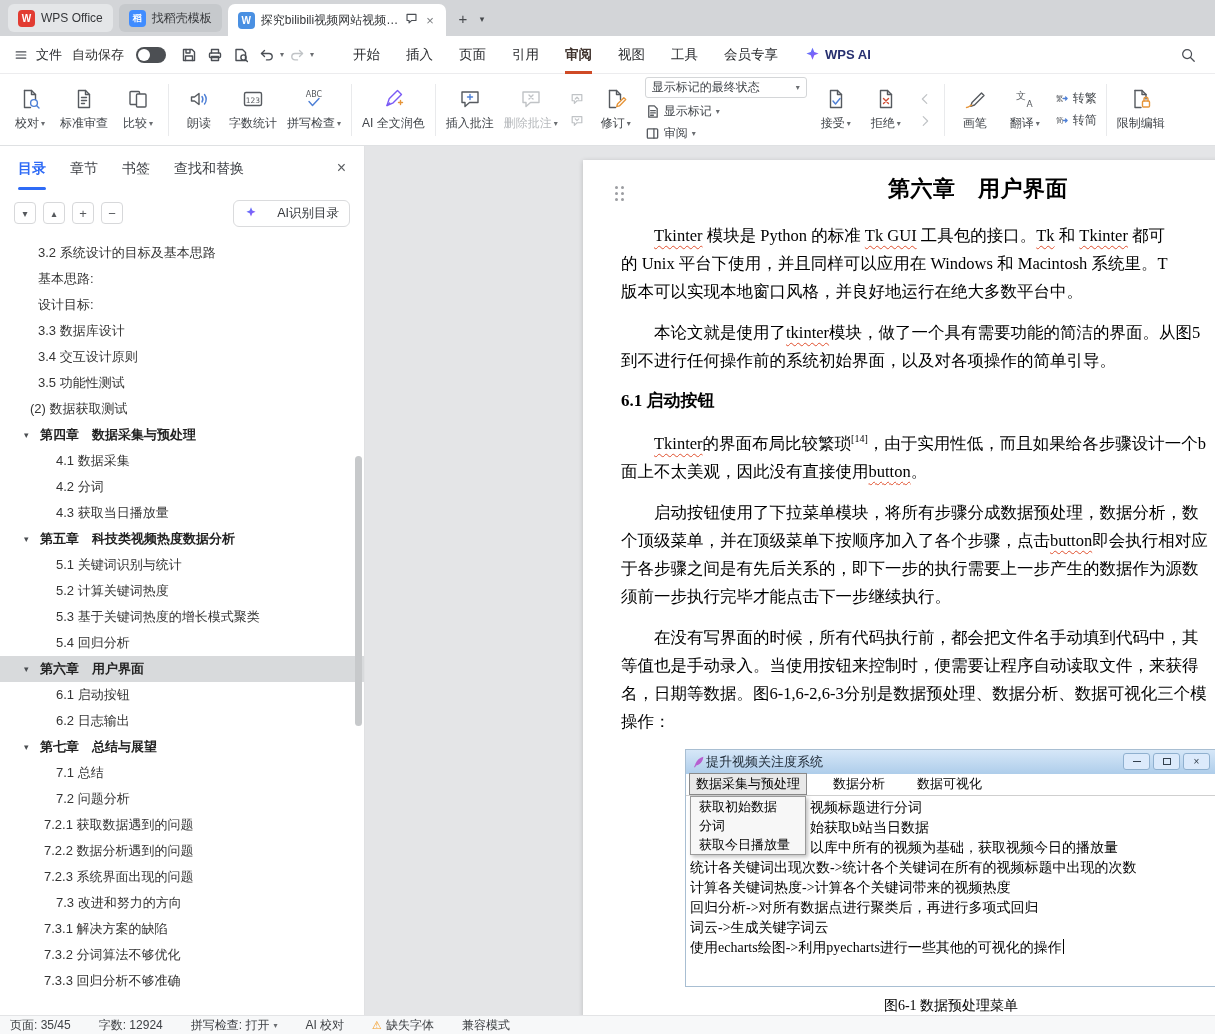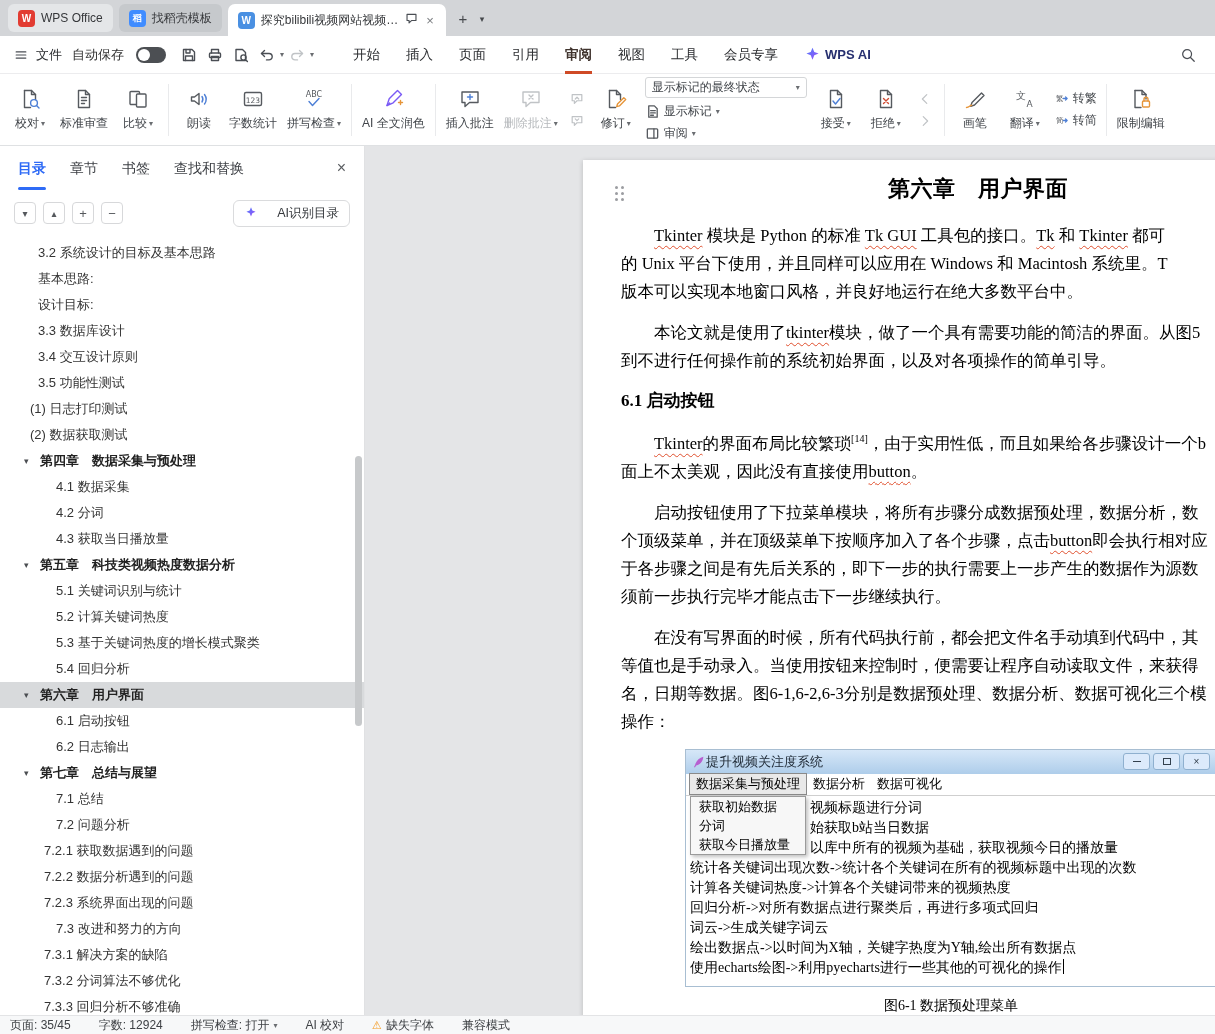--- a/index.html
+++ b/index.html
@@ -96,21 +96,21 @@
 
 .fig{margin:4px 0 0 64px;width:532px;border:1px solid #a8bed2;background:#fff;position:relative;font-family:"Liberation Serif","DejaVu Serif",serif}
 .ftitlebar{height:24px;background:linear-gradient(#d6e7f8,#aecdea);display:flex;align-items:center;padding:0 6px;font-size:13px;color:#1c2733;font-family:"Liberation Sans",sans-serif}
 .ftitlebar svg{width:14px;height:14px}
 .fbtns{margin-left:auto;display:flex;gap:3px}
 .fbtn{width:27px;height:17px;background:#dceafb;border:1px solid #8fb0cf;border-radius:3px;font-size:10px;display:flex;align-items:center;justify-content:center;color:#33404d}
 .fbtn i{display:block}
 .i-min{width:8px;border-bottom:1.5px solid #33404d}
 .i-max{width:8px;height:7px;border:1.2px solid #33404d}
 .fmenubar{height:22px;border-bottom:1px solid #cfcfcf;display:flex;align-items:center;padding:0 3px;font-size:13px}
-.fmenu{padding:1px 6px;margin-right:0;color:#000}
+.fmenu{padding:1px 6px;margin-right:20px;color:#000}
 .fmenu.active{border:1px solid #8a8a8a;background:#e9e9e9}
 .fconsole{padding:2px 4px 8px;min-height:190px;font-size:14px}
 .fline{line-height:20px;white-space:nowrap}
 .fline.pad{padding-left:120px}
 .fdd{position:absolute;left:4px;top:46px;width:116px;background:#f7f7f7;border:1px solid #9a9a9a;box-shadow:2px 2px 4px rgba(0,0,0,.25);z-index:5}
 .fdd-item{height:19px;line-height:19px;padding:0 8px;font-size:13px;color:#000}
 .caret{display:inline-block;width:1.5px;height:15px;background:#000;margin-left:1px;vertical-align:-2px}
 .fcap{width:532px;margin:10px 0 0 64px;text-align:center;font-size:14px}
 
 .statusbar{height:19px;background:#f7f8f9;border-top:1px solid #e3e4e6;display:flex;align-items:center;padding:0 10px;font-size:12px;color:#3e4145;gap:28px}
@@ -484,23 +484,20 @@
             <span class="tlabel">设计目标:</span>
           </div>
           <div class="trow lv-a">
             <span class="tlabel">3.3 数据库设计</span>
           </div>
           <div class="trow lv-a">
             <span class="tlabel">3.4 交互设计原则</span>
           </div>
           <div class="trow lv-a">
             <span class="tlabel">3.5 功能性测试</span>
-          </div>
-          <div class="trow lv-p">
-            <span class="tlabel">(1) 日志打印测试</span>
           </div>
           <div class="trow lv-p">
             <span class="tlabel">(2) 数据获取测试</span>
           </div>
           <div class="trow lv-c">
             <span class="tarr">▾</span>
             <span class="tlabel">第四章　数据采集与预处理</span>
           </div>
           <div class="trow lv-s">
             <span class="tlabel">4.1 数据采集</span>
@@ -641,21 +638,20 @@
               <div class="fdd-item">获取今日播放量</div>
             </div>
           <div class="fconsole">
               <div class="fline pad">视频标题进行分词</div>
               <div class="fline pad">始获取b站当日数据</div>
               <div class="fline pad">以库中所有的视频为基础，获取视频今日的播放量</div>
               <div class="fline">统计各关键词出现次数-&gt;统计各个关键词在所有的视频标题中出现的次数</div>
               <div class="fline">计算各关键词热度-&gt;计算各个关键词带来的视频热度</div>
               <div class="fline">回归分析-&gt;对所有数据点进行聚类后，再进行多项式回归</div>
               <div class="fline">词云-&gt;生成关键字词云</div>
-              <div class="fline">绘出数据点-&gt;以时间为X轴，关键字热度为Y轴,绘出所有数据点</div>
               <div class="fline">使用echarts绘图-&gt;利用pyecharts进行一些其他的可视化的操作<span class="caret"></span></div>
             </div>
         </div>
         <div class="fcap">图6-1 数据预处理菜单</div>
       </div>
     </div>
   </div>
 
   <div class="statusbar">
     <span class="sb">页面: 35/45</span>

